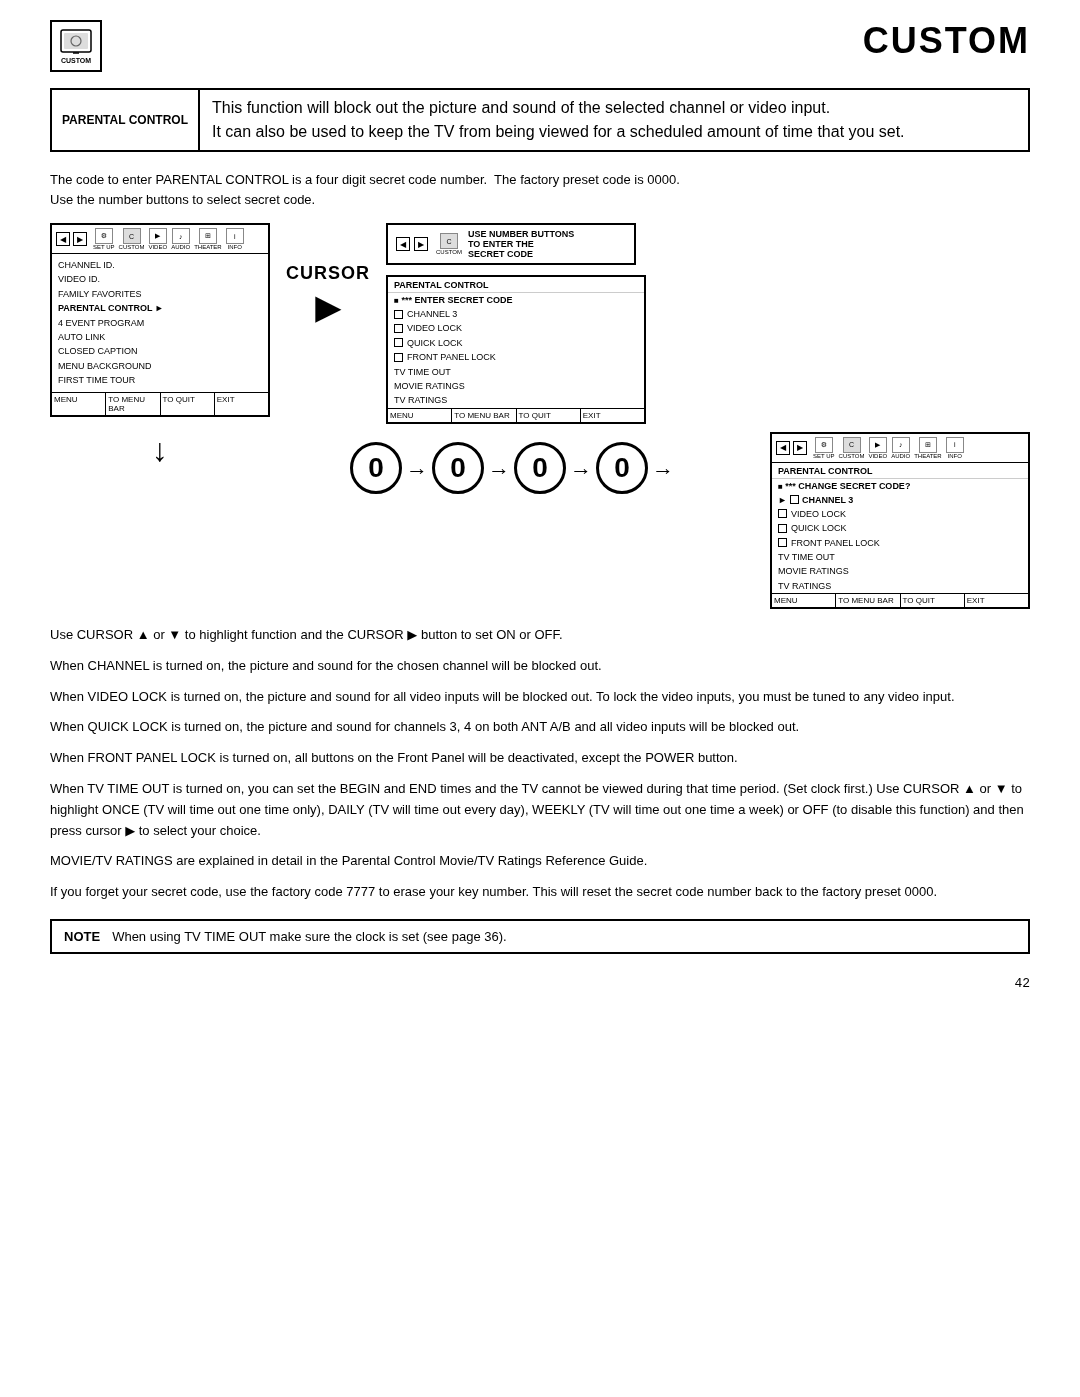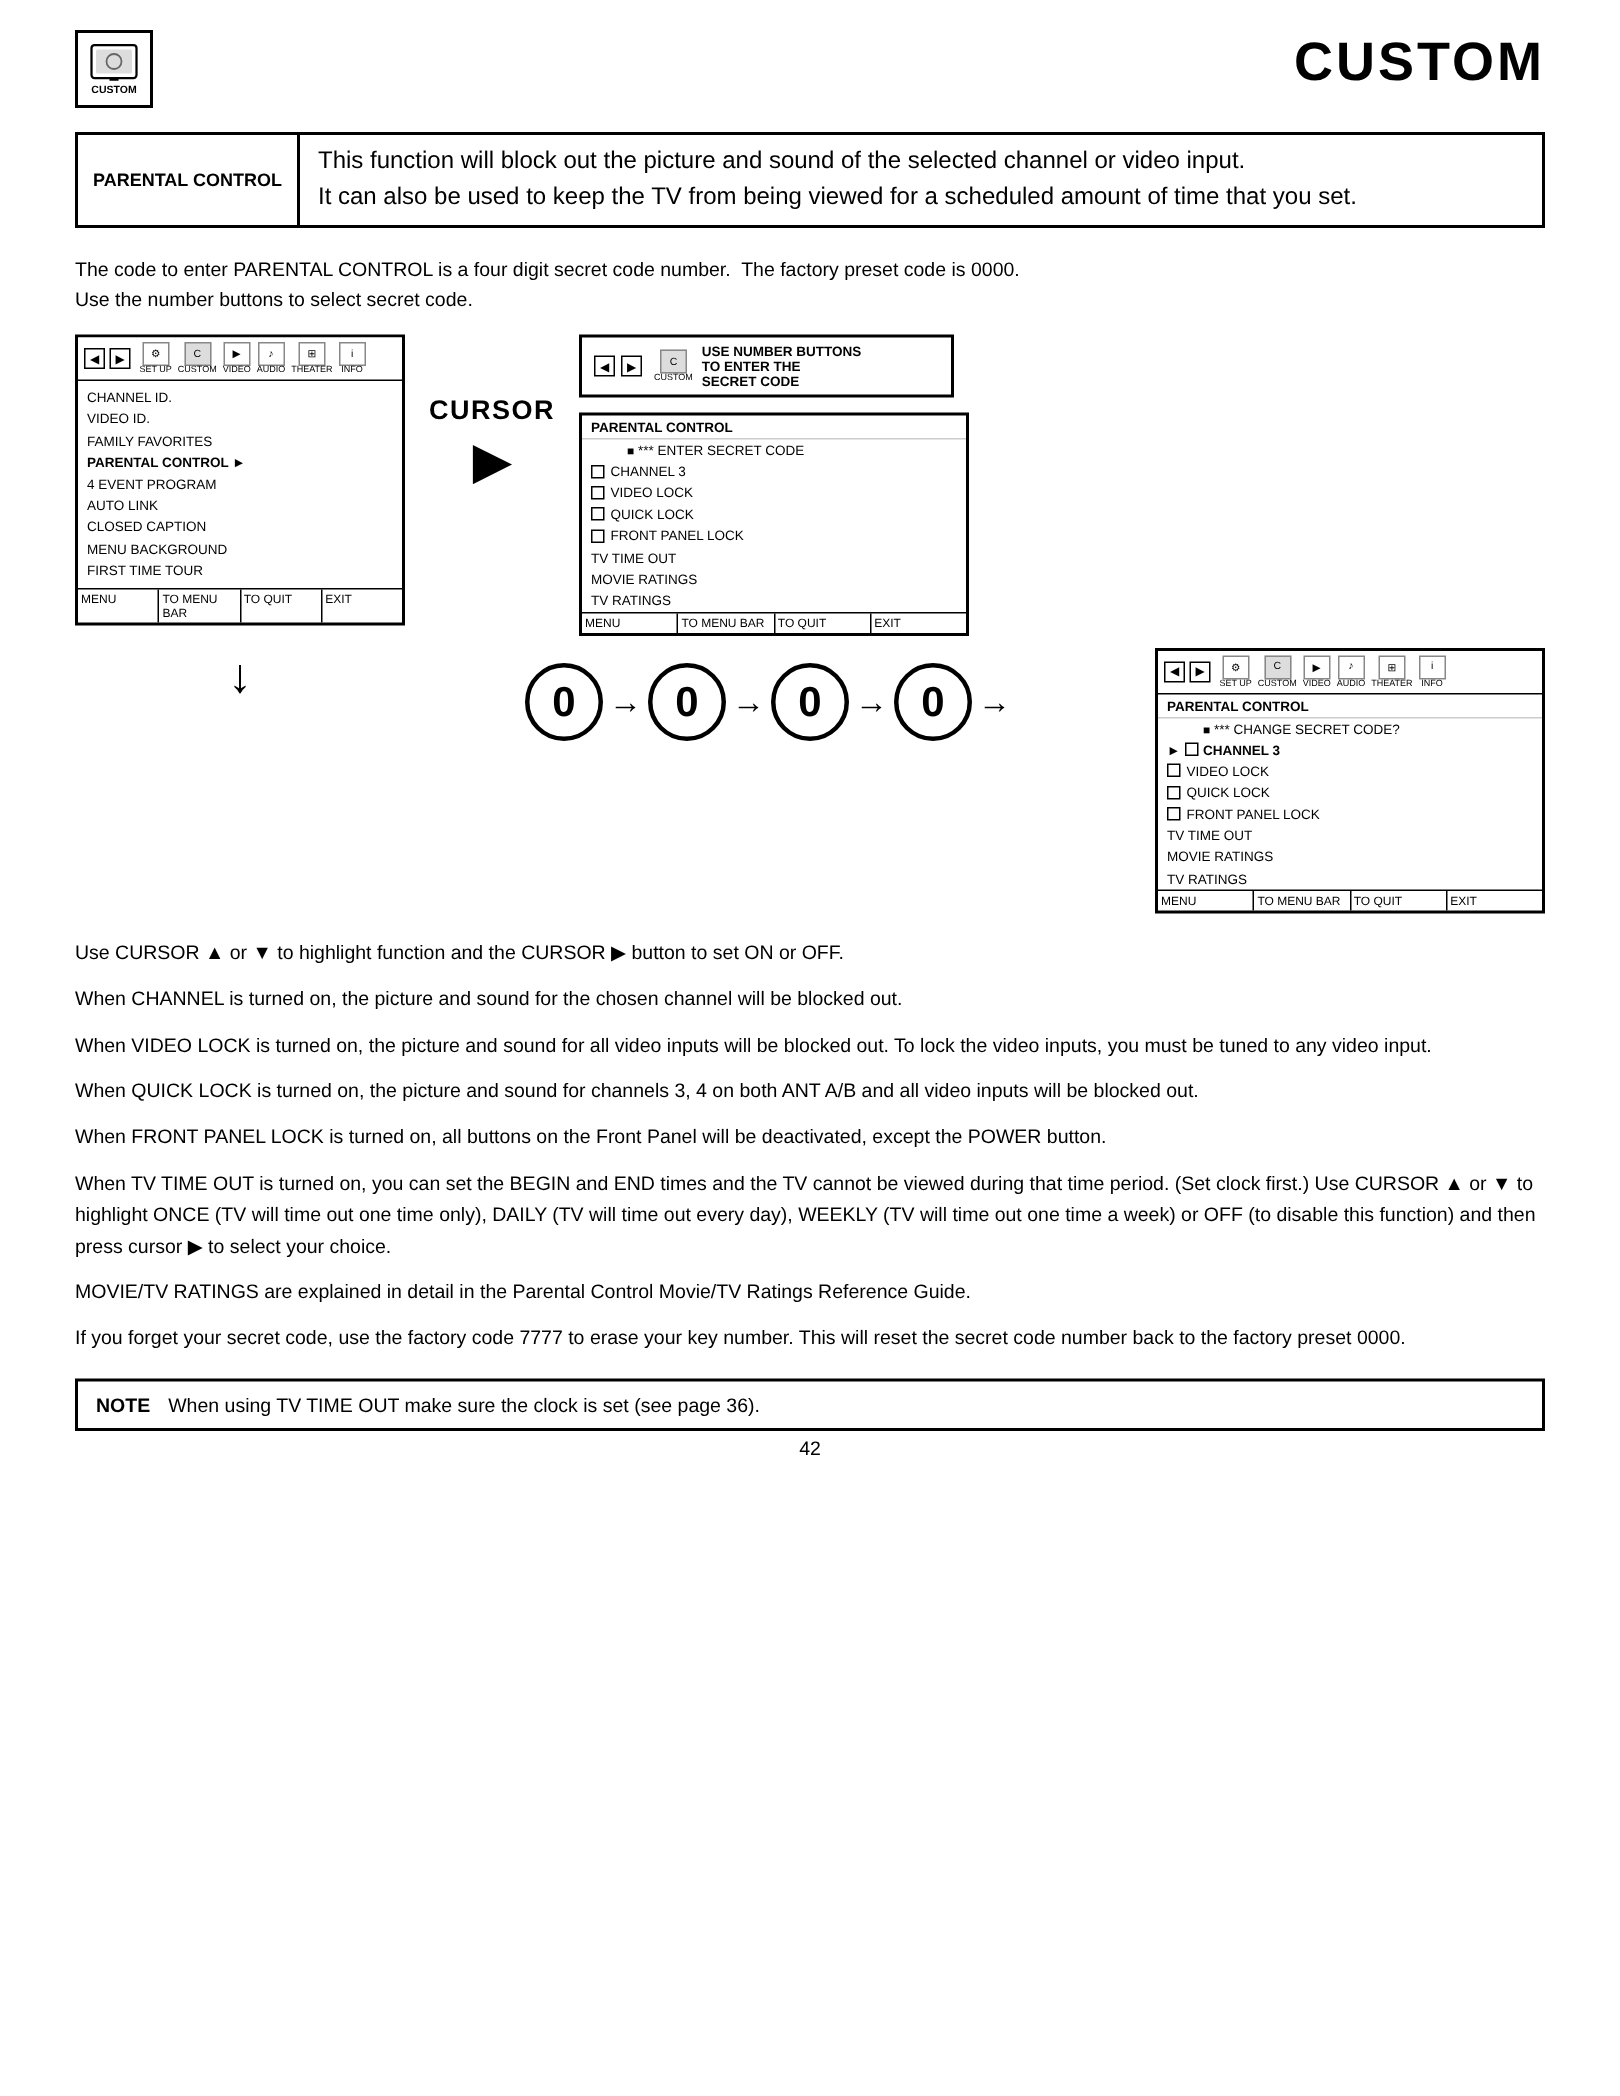--- a/index.html
+++ b/index.html
@@ -125,23 +125,22 @@
       width: 260px;
     }
     .parental-heading {
       font-weight: bold;
       font-size: 9px;
       padding: 3px 6px 2px 6px;
       border-bottom: 1px solid #ccc;
     }
     .secret-code-label {
       font-size: 9px;
-      font-weight: normal;
+      font-weight: bold;
       padding: 2px 6px;
-      margin-left: 24px;
     }
     .checkbox-item {
       display: flex;
       align-items: center;
       gap: 4px;
       padding: 0 6px;
       font-size: 9px;
       line-height: 1.6;
     }
     .checkbox {
@@ -194,23 +193,24 @@
       padding: 8px 12px;
       margin-top: 16px;
       font-size: 13px;
     }
     .note-label {
       font-weight: bold;
       margin-right: 12px;
       white-space: nowrap;
     }
     .page-number {
-      text-align: center;
+      text-align: right;
       font-size: 13px;
-      margin-top: 4px;
+      margin-top: 22px;
+      font-family: Liberation Mono, monospace;
     }
     .nav-arrow {
       width: 14px;
       height: 14px;
       border: 1px solid #000;
       display: inline-flex;
       align-items: center;
       justify-content: center;
       font-size: 8px;
       margin-right: 2px;

